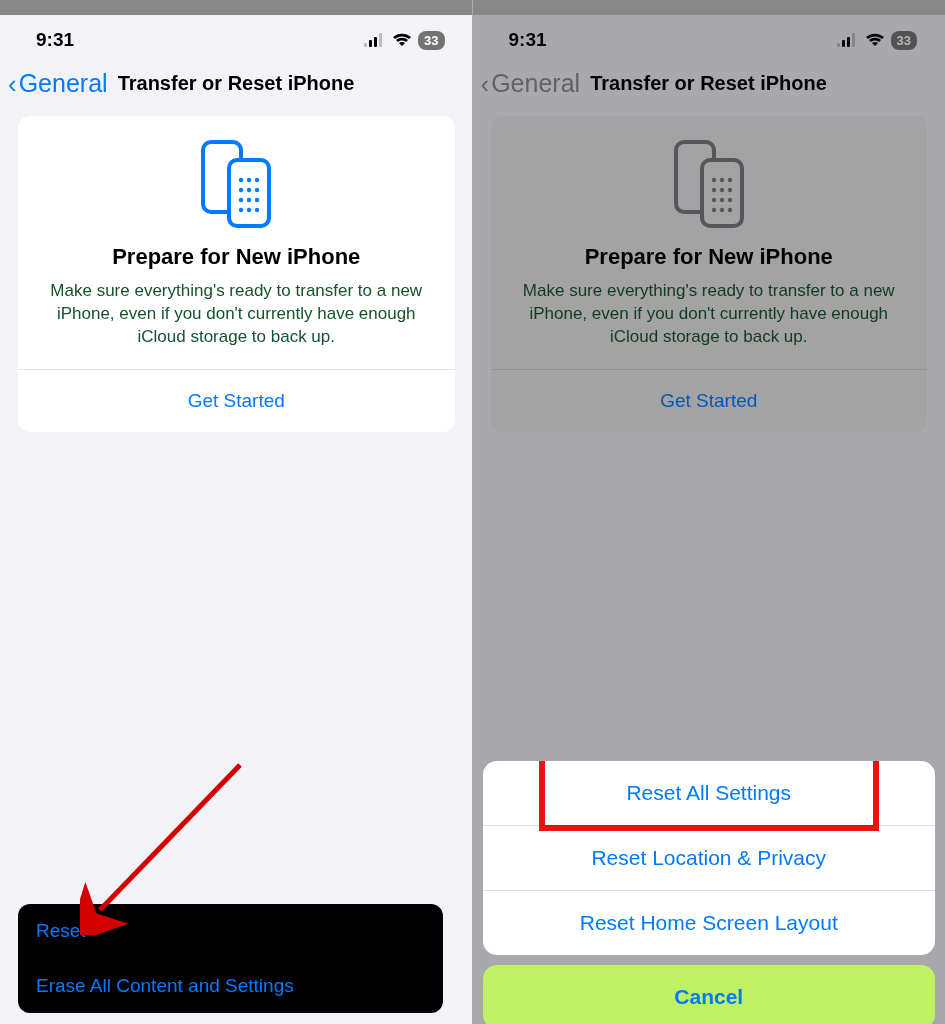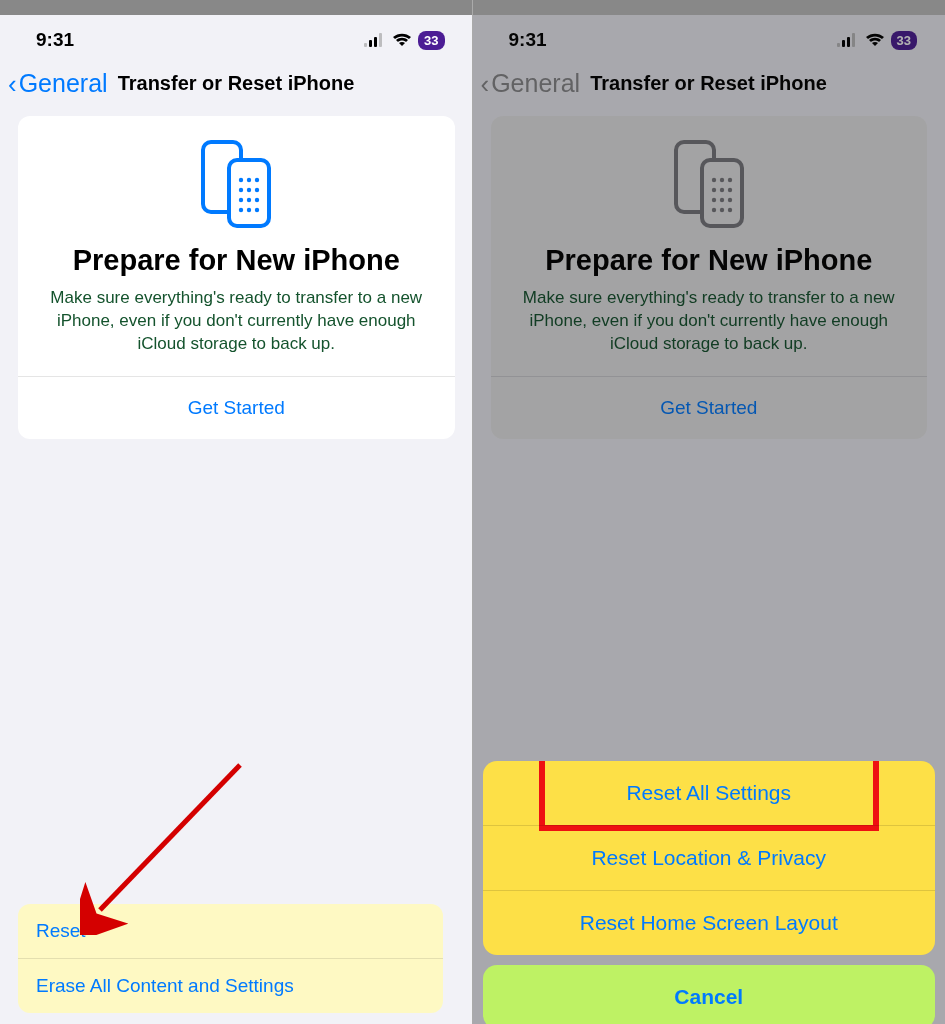--- a/index.html
+++ b/index.html
@@ -23,21 +23,21 @@
     align-items: center;
     padding: 14px 28px 6px 36px;
     font-weight: 600;
     font-size: 19px;
   }
   .status-right { display: flex; align-items: center; gap: 6px; }
   .signal svg, .wifi svg { display: block; }
   .batt {
     display: inline-flex;
     align-items: center;
-    background: #4c1d95;
+    background: #737373;
     color: #fff;
     font-size: 13px;
     font-weight: 700;
     padding: 2px 6px;
     border-radius: 8px;
   }
 
   
   .navhead {
     display: flex;
@@ -52,39 +52,39 @@
   .navtitle { font-weight: 600; margin-left: 10px; }
 
   
   .card {
     background: #fff;
     border-radius: 12px;
     margin: 0 18px;
   }
   .card.dim { background: #e9e9ec; }
   .card-body { padding: 24px 18px 20px; text-align: center; }
-  .card-title { font-size: 29px; font-weight: 700; margin: 16px 0 10px; }
+  .card-title { font-size: 22px; font-weight: 700; margin: 16px 0 10px; }
   .card-desc { font-size: 17px; line-height: 1.35; color: #14532d; }
   .card-footer {
     border-top: 1px solid rgba(0,0,0,0.1);
     text-align: center;
     padding: 20px 0;
     color: #007aff;
     font-size: 19px;
   }
 
   
   .hero-icon { display: flex; justify-content: center; margin-bottom: 6px; }
 
   
   .bottom-list {
     position: absolute;
     left: 18px; right: 30px;
     bottom: 26px;
-    background: #fef9c3;
+    background: #000000;
     border-radius: 12px;
     overflow: hidden;
   }
   .bottom-list .row {
     padding: 16px 18px;
     font-size: 19px;
     color: #007aff;
     text-align: left;
   }
   .bottom-list .row + .row { border-top: 1px solid rgba(0,0,0,0.1); }
@@ -97,21 +97,21 @@
     border-radius: 3px;
     background: #000;
   }
 
   
   .sheet-wrap {
     position: absolute;
     left: 10px; right: 10px; bottom: 10px;
   }
   .sheet {
-    background: #fde047;
+    background: #ffffff;
     border-radius: 14px;
     overflow: hidden;
     backdrop-filter: blur(10px);
   }
   .sheet .opt {
     text-align: center;
     padding: 20px 8px;
     font-size: 21px;
     color: #007aff;
   }

